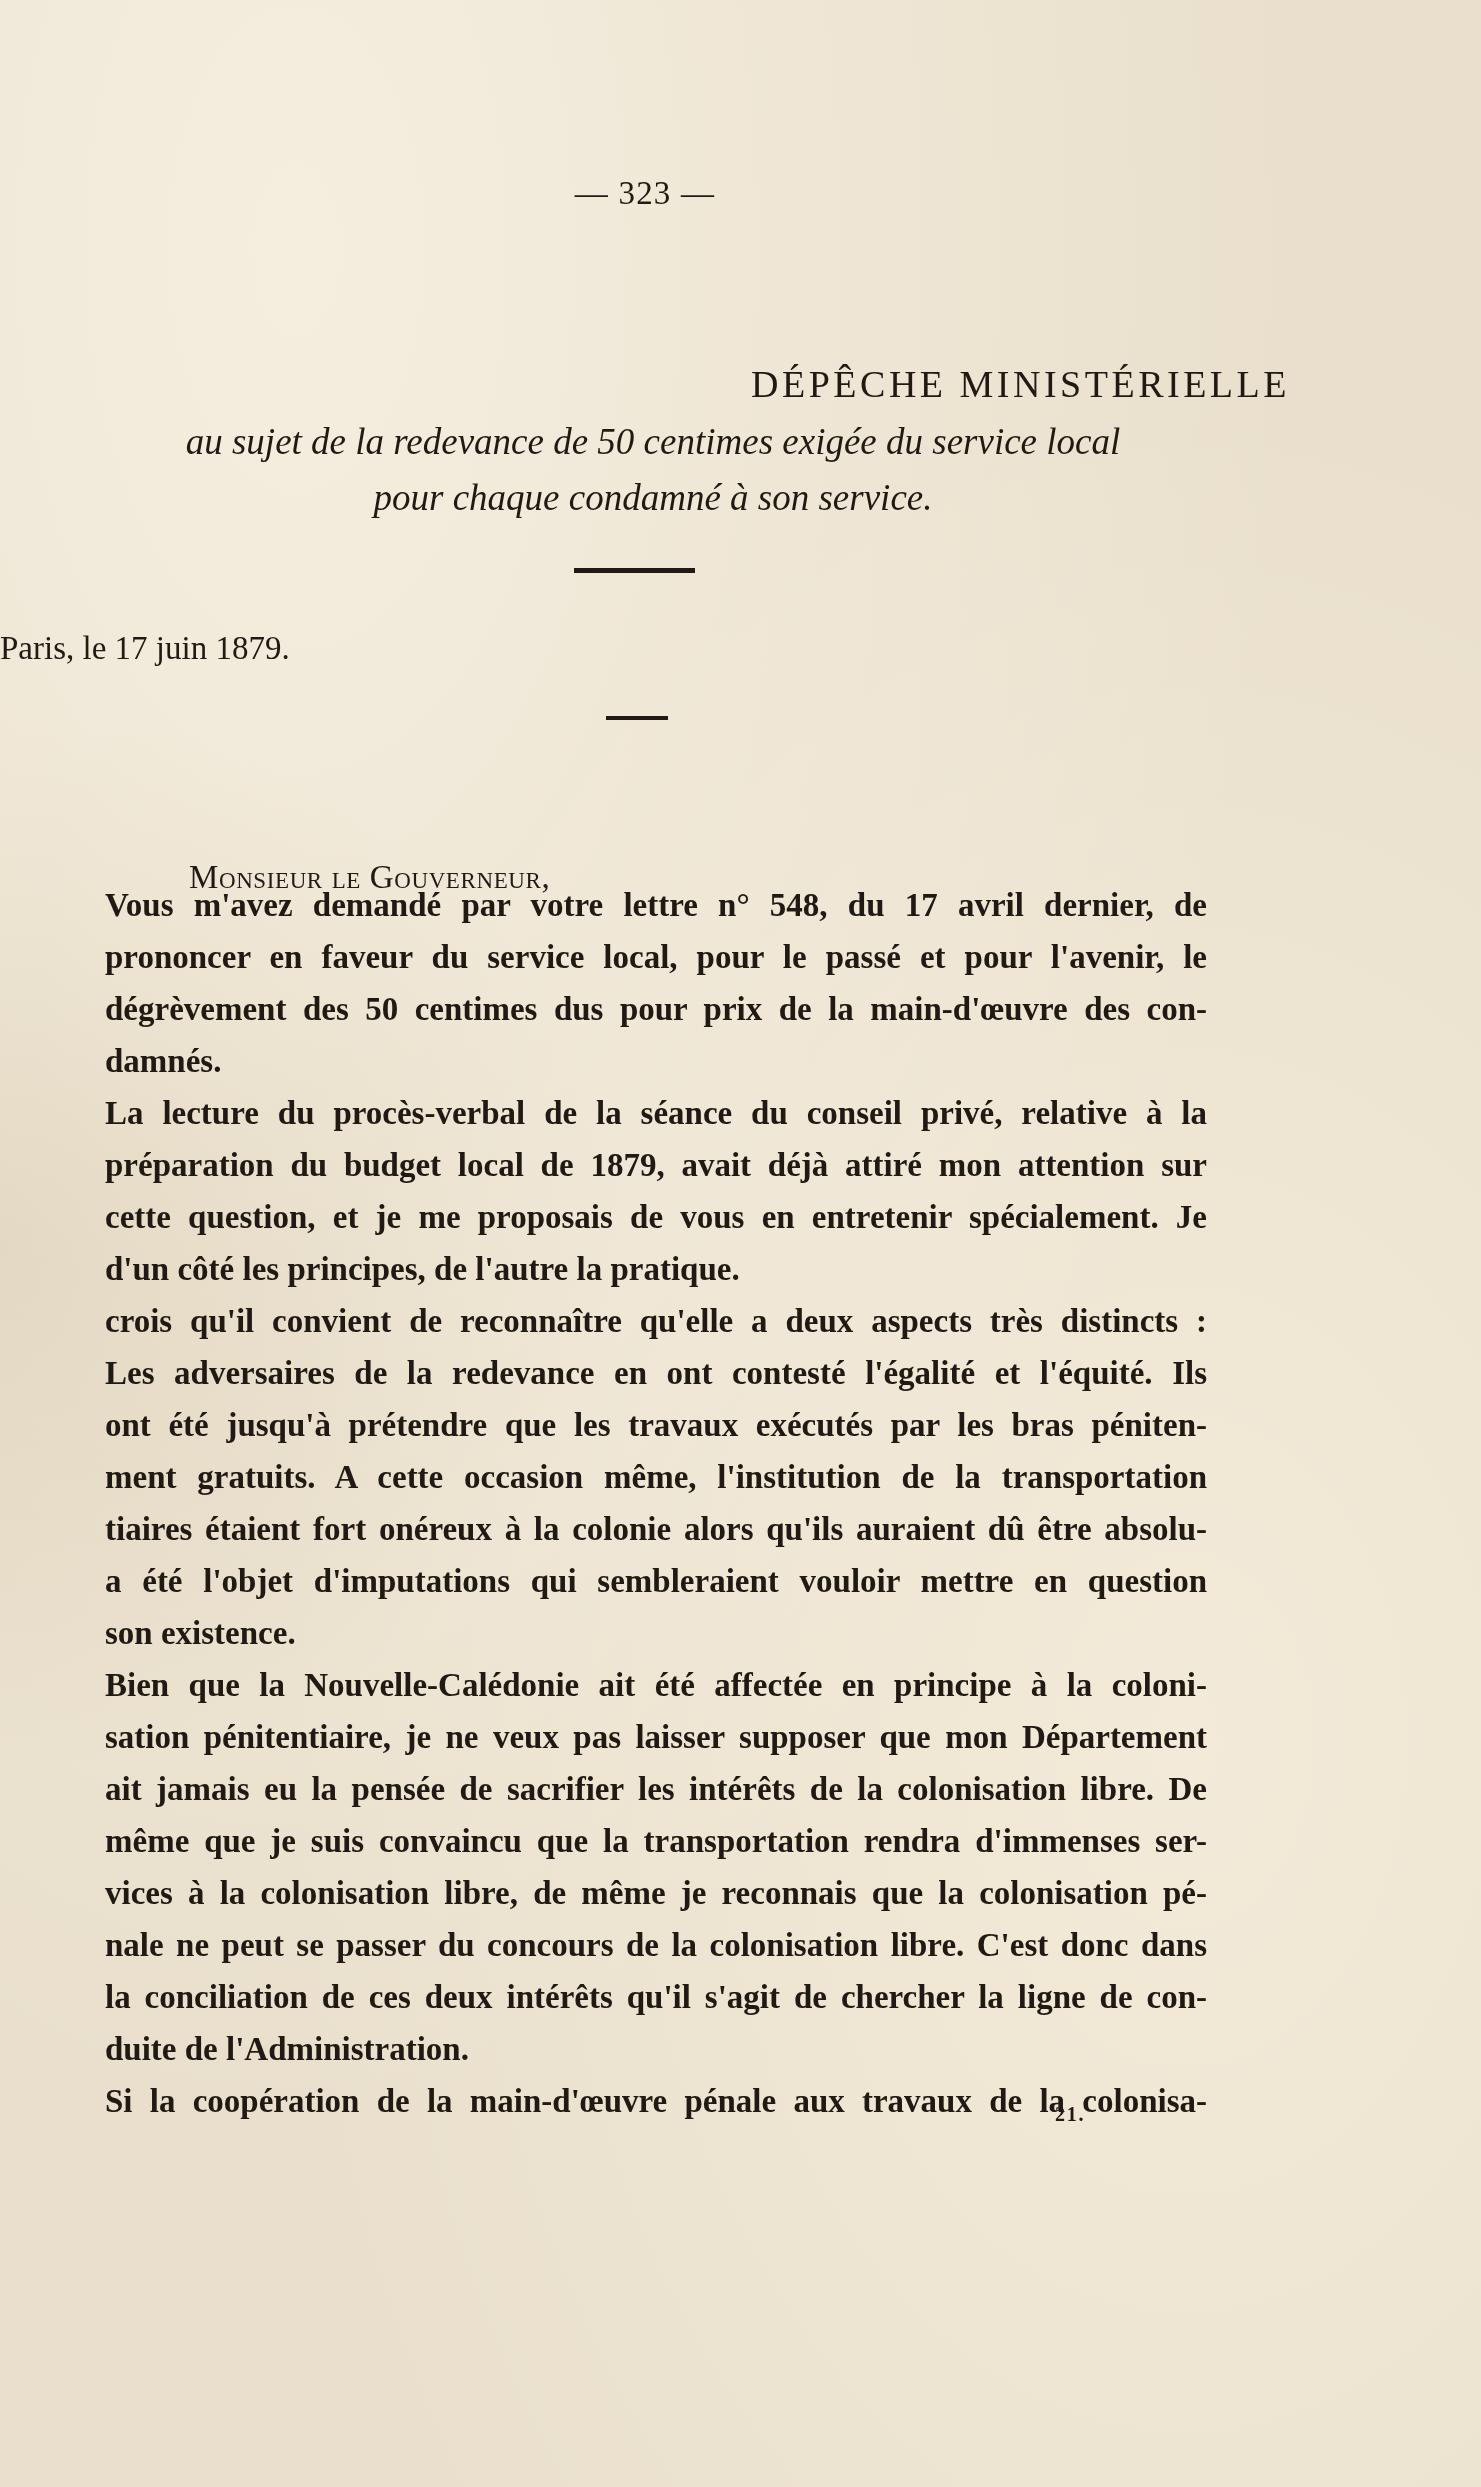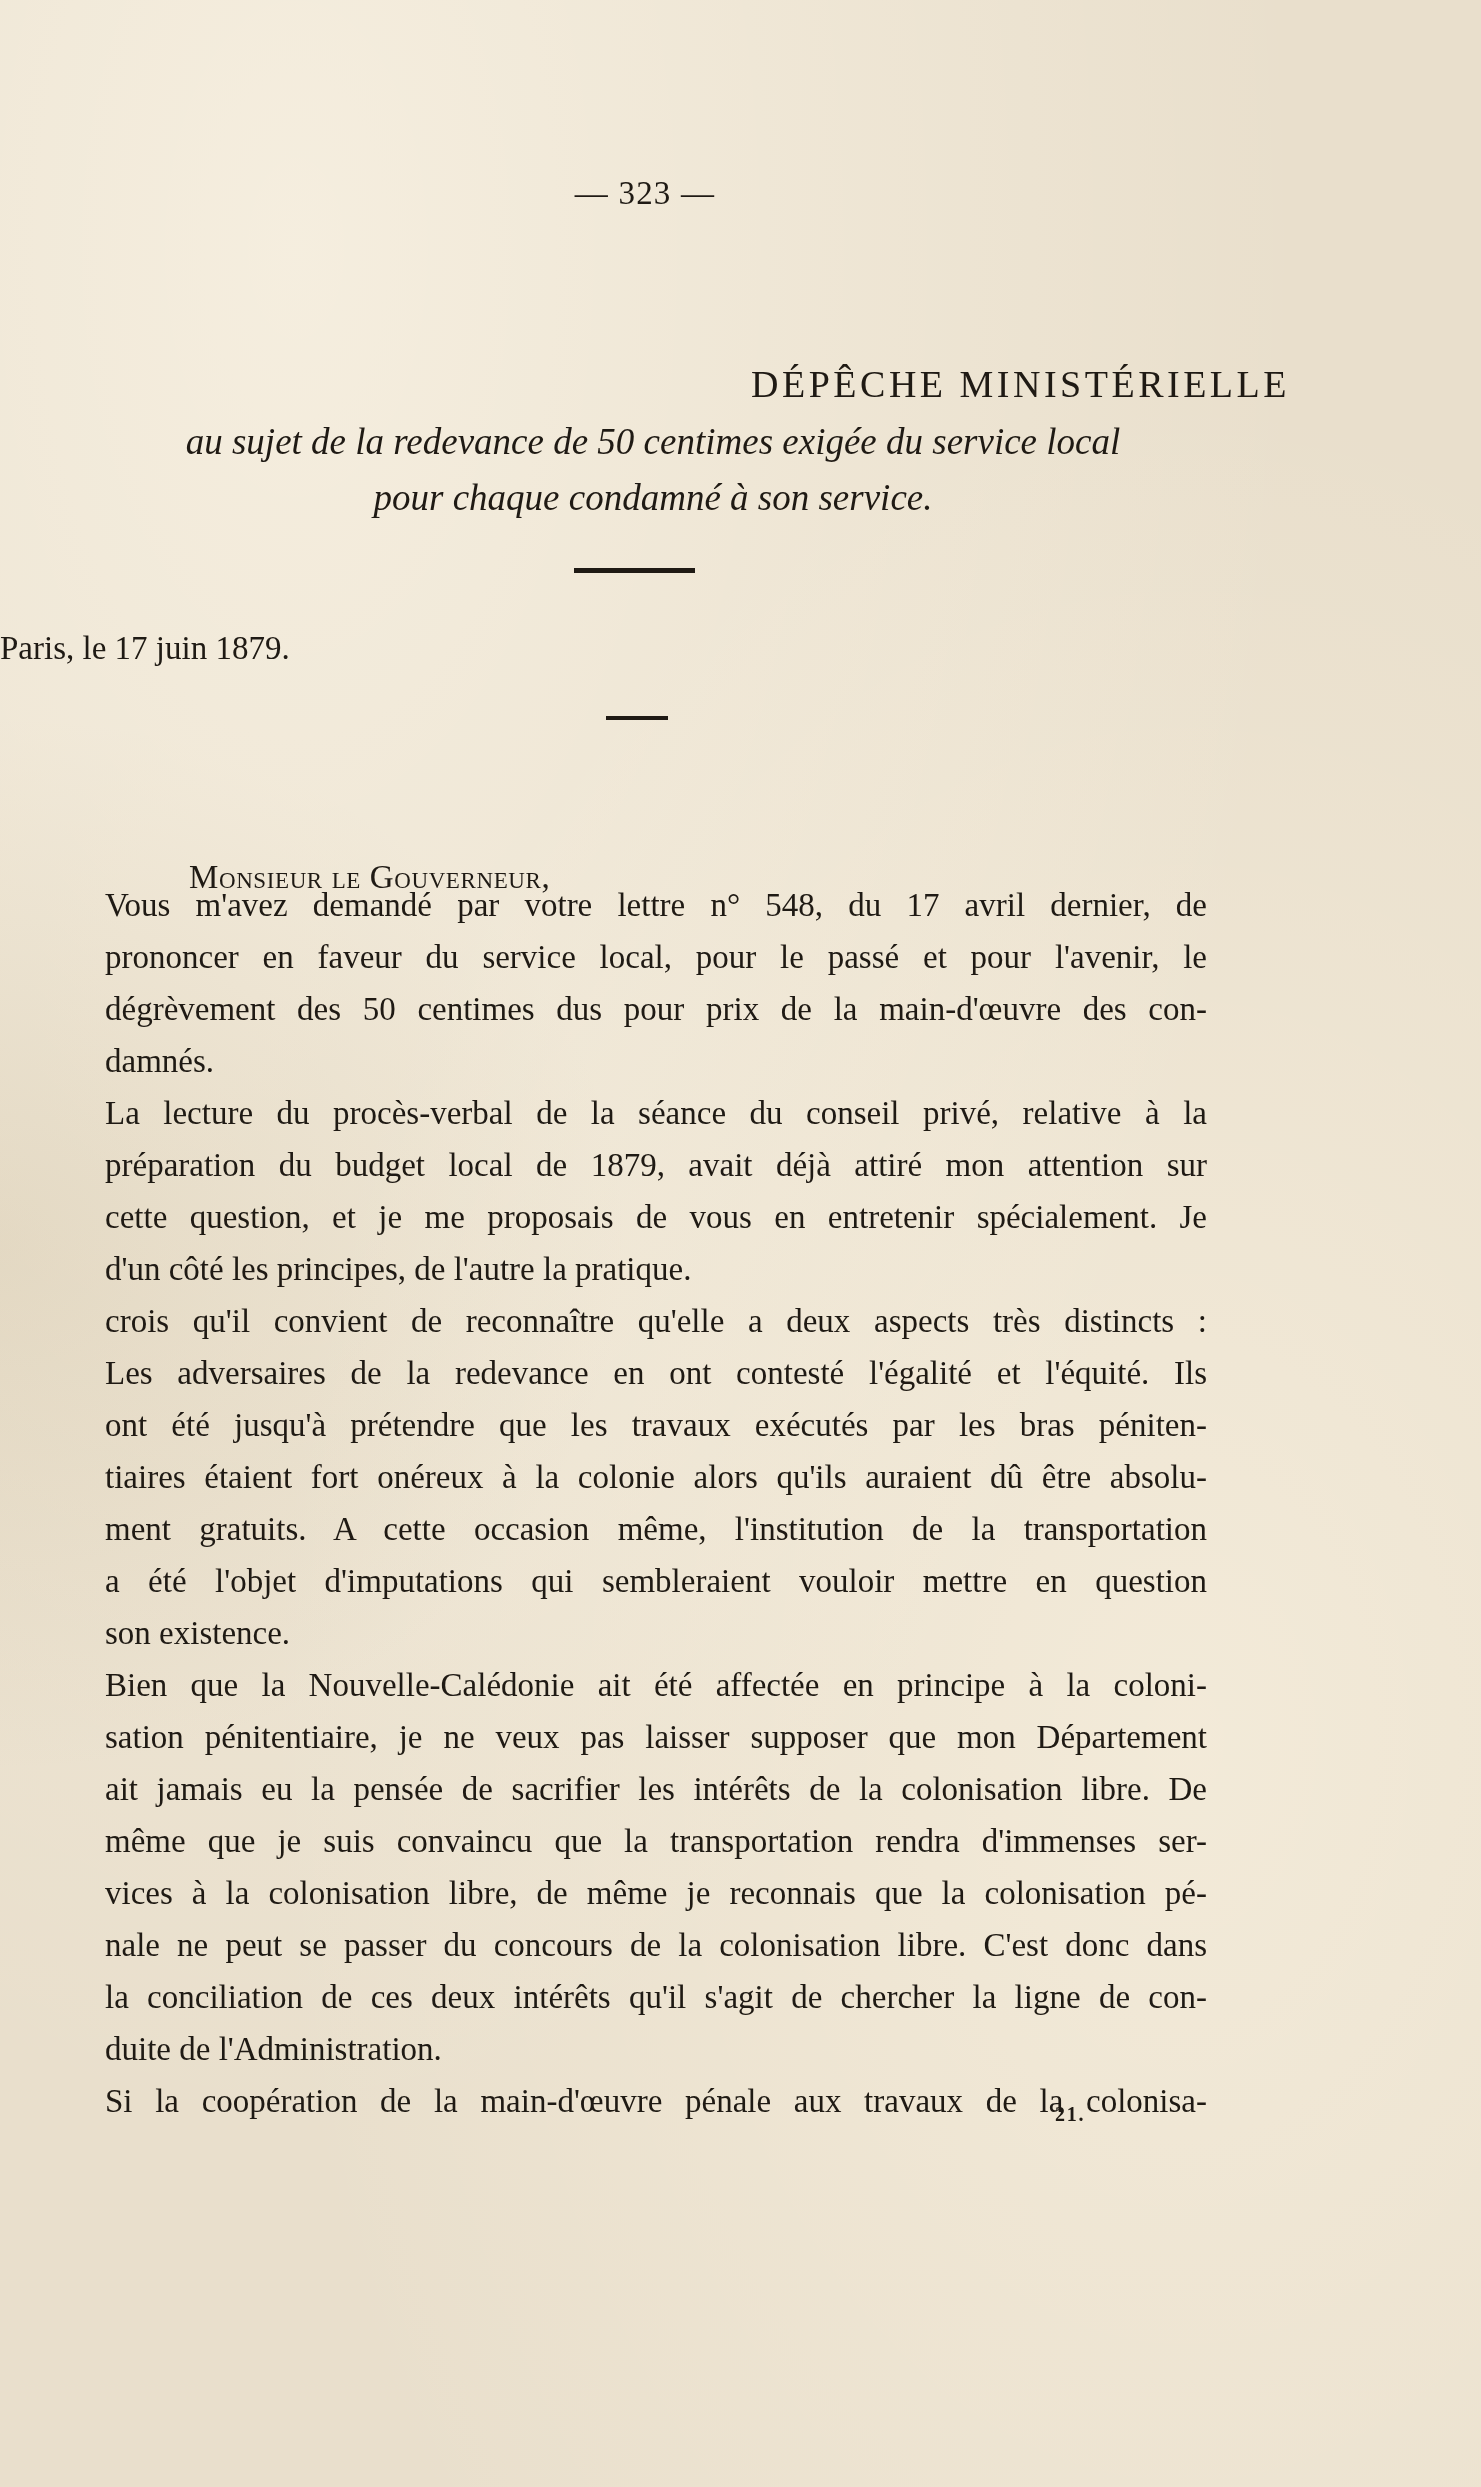--- a/index.html
+++ b/index.html
@@ -40,21 +40,21 @@
     }
     .salutation {
       position: absolute; top: 859px; left: 189px;
       font-size: 33px; font-variant: small-caps; letter-spacing: 0.6px; text-align: right;
     }
     .body-text {
       position: absolute; top: 879px; left: 105px; width: 1102px;
       font-size: 33px; line-height: 52px; text-align: justify;
     }
     .body-text p { margin: 0; text-indent: 0; }
-    .body-text p .line { display: block; text-align: justify; text-align-last: justify; }
+    .body-text p .line { display: block; text-align: justify; text-align-last: justify; font-weight: bold; }
     .body-text p .line.last { text-align-last: left; }
     .signature-mark {
       position: absolute; top: 2103px; left: 1055px;
       font-size: 20px; font-weight: bold; letter-spacing: 1.8px;
     }
   </style>
 </head>
 <body>
 
 <div class="page">
@@ -85,22 +85,22 @@
     <p>
       <span class="line">La lecture du procès-verbal de la séance du conseil privé, relative à la</span>
       <span class="line">préparation du budget local de 1879, avait déjà attiré mon attention sur</span>
       <span class="line">cette question, et je me proposais de vous en entretenir spécialement. Je</span>
       <span class="line last">d'un côté les principes, de l'autre la pratique.</span>
       <span class="line">crois qu'il convient de reconnaître qu'elle a deux aspects très distincts :</span>
     </p>
     <p>
       <span class="line">Les adversaires de la redevance en ont contesté l'égalité et l'équité. Ils</span>
       <span class="line">ont été jusqu'à prétendre que les travaux exécutés par les bras péniten-</span>
+      <span class="line">ment gratuits. A cette occasion même, l'institution de la transportation</span>
       <span class="line">tiaires étaient fort onéreux à la colonie alors qu'ils auraient dû être absolu-</span>
-      <span class="line">ment gratuits. A cette occasion même, l'institution de la transportation</span>
       <span class="line">a été l'objet d'imputations qui sembleraient vouloir mettre en question</span>
       <span class="line last">son existence.</span>
     </p>
     <p>
       <span class="line">Bien que la Nouvelle-Calédonie ait été affectée en principe à la coloni-</span>
       <span class="line">sation pénitentiaire, je ne veux pas laisser supposer que mon Département</span>
       <span class="line">ait jamais eu la pensée de sacrifier les intérêts de la colonisation libre. De</span>
       <span class="line">même que je suis convaincu que la transportation rendra d'immenses ser-</span>
       <span class="line">vices à la colonisation libre, de même je reconnais que la colonisation pé-</span>
       <span class="line">nale ne peut se passer du concours de la colonisation libre. C'est donc dans</span>

